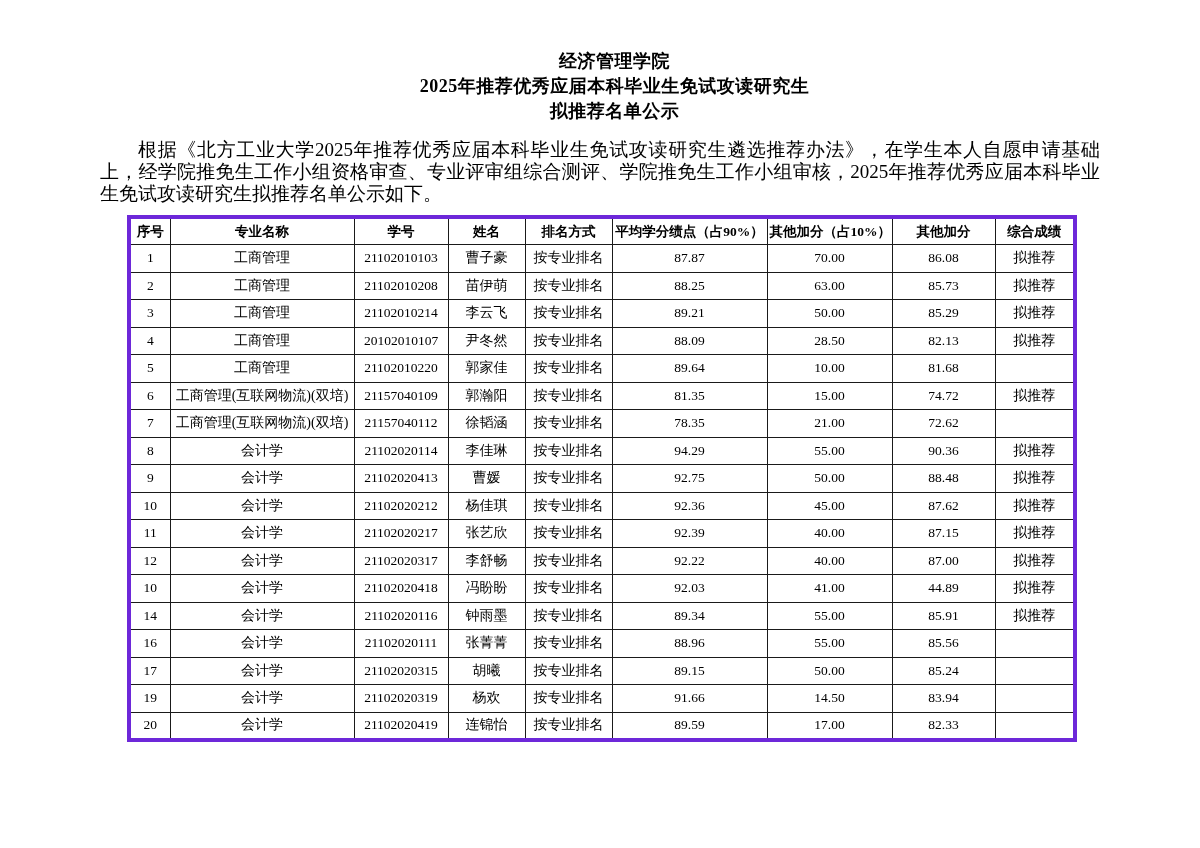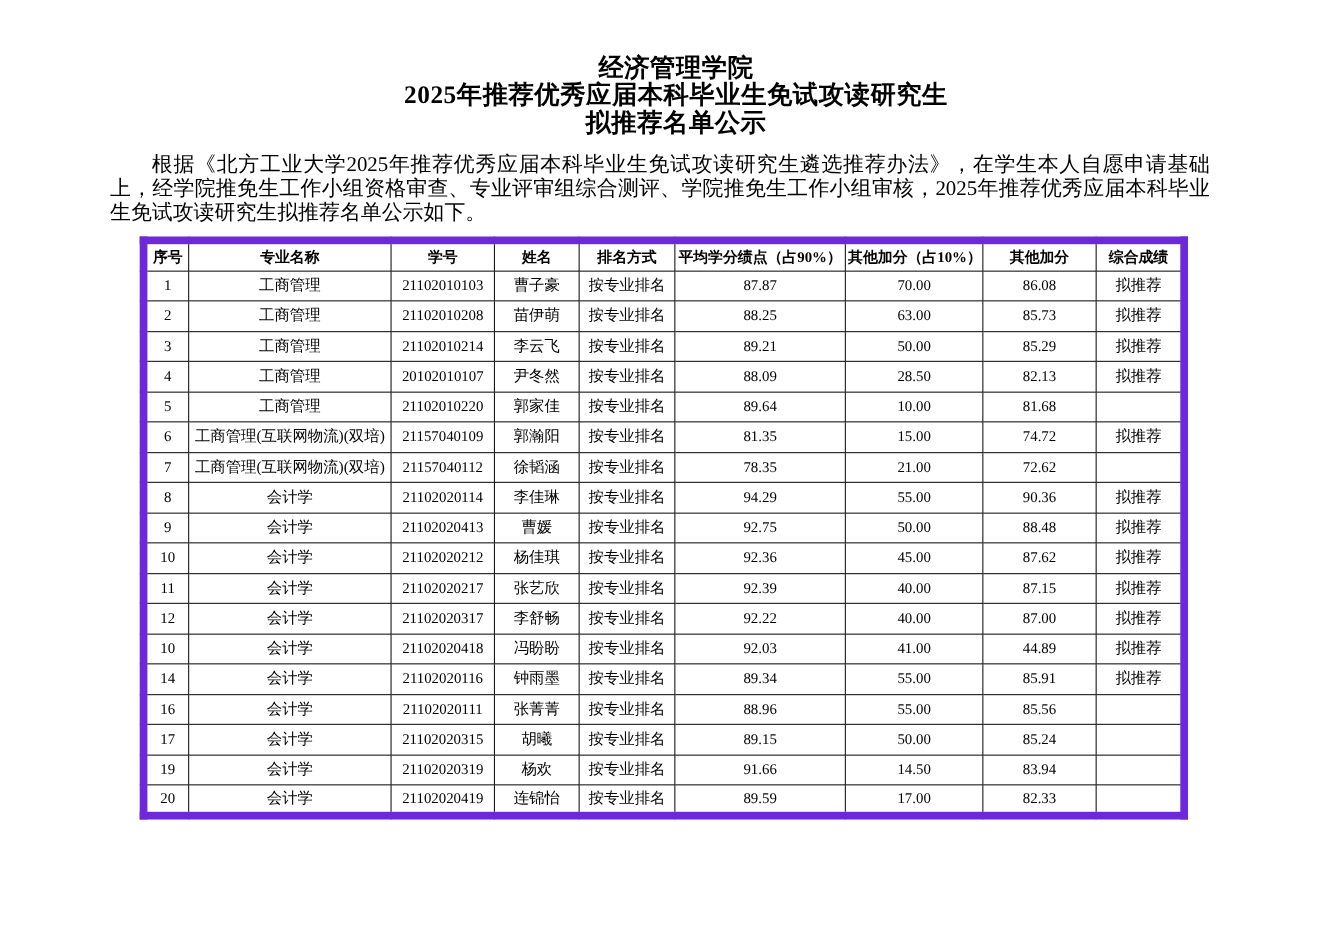--- a/index.html
+++ b/index.html
@@ -15,39 +15,39 @@
     width: 1200px; height: 848px;
     background: #ffffff;
     overflow: hidden;
   }
   .title-block {
     padding-top: 49px;
     text-align: center;
   }
   .title-line {
     font-weight: bold;
-    font-size: 23px;
+    font-size: 18px;
     line-height: 25px;
     letter-spacing: 0.5px;
     margin-left: 29px;
   }
   .intro {
     margin: 15px auto 0 auto;
     width: 1000px;
     font-size: 19px;
     line-height: 22px;
     text-indent: 2em;
     text-align: justify;
   }
   table.roster {
     border-collapse: collapse;
     table-layout: fixed;
     width: 946px;
     margin: 10px 0 0 127px;
-    border: 7px solid #6d28d9;
+    border: 4px solid #6d28d9;
   }
   table.roster th, table.roster td {
     border: 1px solid #1a1a1a;
     height: 27.5px;
     padding: 0 2px;
     font-size: 14px;
     text-align: center;
     vertical-align: middle;
     overflow: hidden;
     white-space: nowrap;

